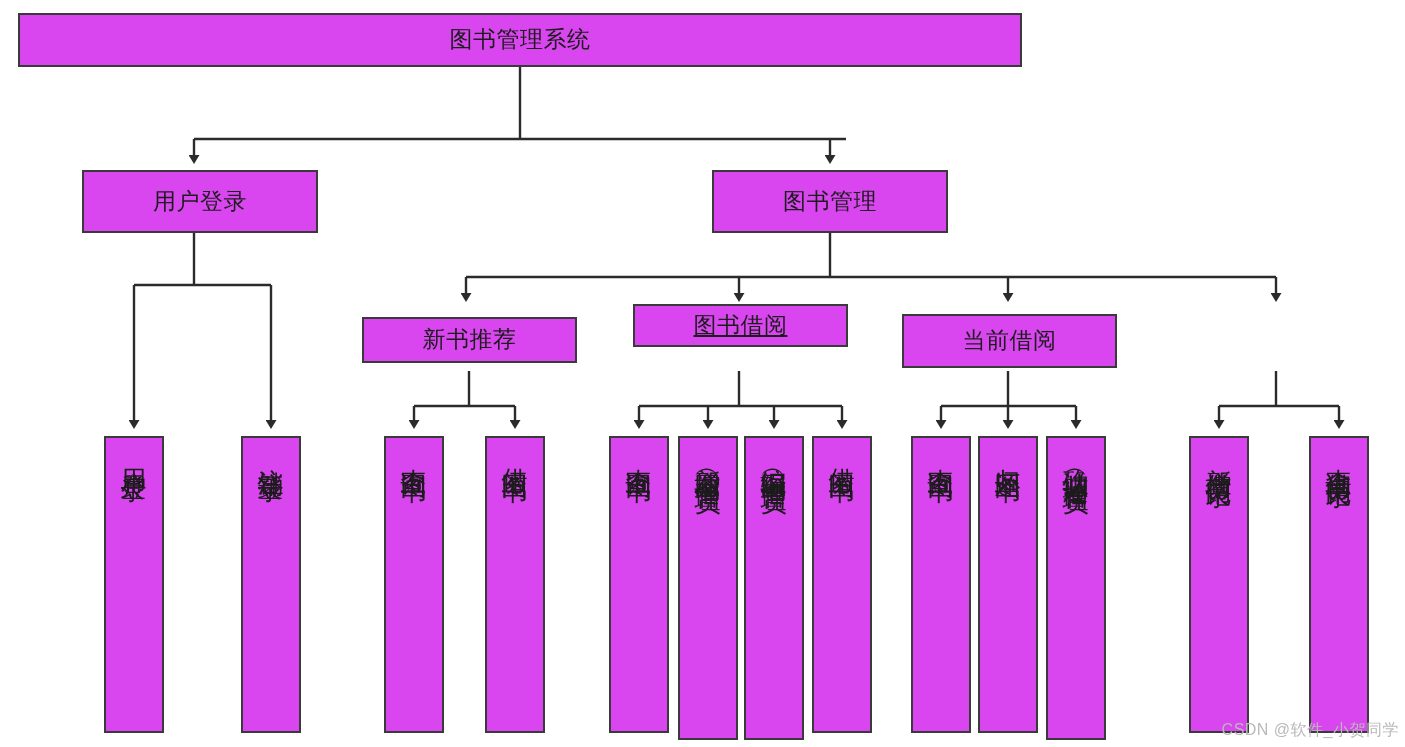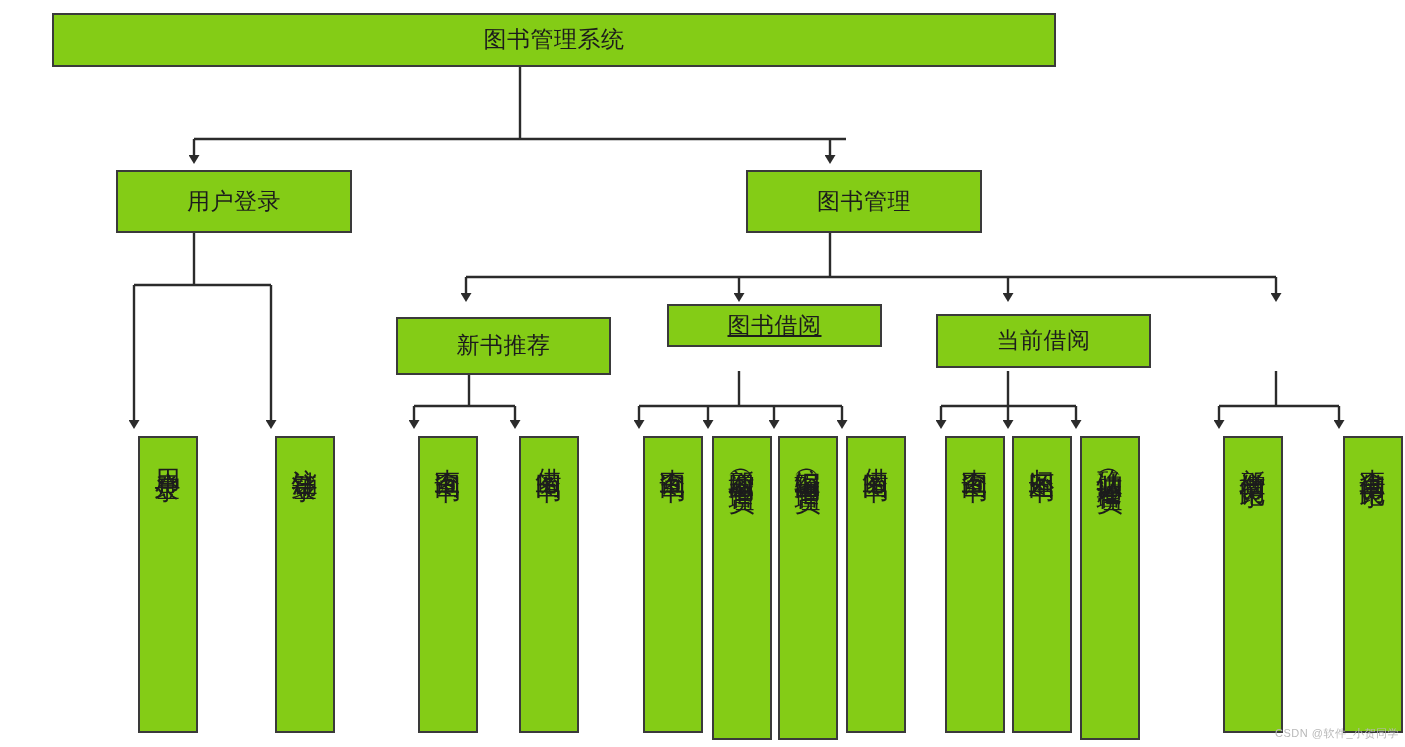--- a/index.html
+++ b/index.html
@@ -21,27 +21,26 @@
     position: absolute;
     left: 0;
     top: 0;
     width: 1405px;
     height: 747px;
     pointer-events: none;
   }
   .node {
     position: absolute;
     box-sizing: border-box;
-    background: #84cc16;
+    background: #d946ef;
     border: 2px solid #3a3a3a;
     display: flex;
     align-items: center;
     justify-content: center;
     color: #1c1c1c;
-    margin-left: 34px;
   }
   .node .label {
     display: block;
     text-align: center;
     line-height: 1.18;
   }
   
   .node.horiz .label {
     font-size: 23px;
     letter-spacing: 0.5px;
@@ -60,21 +59,21 @@
     text-orientation: upright;
     font-size: 26px;
     letter-spacing: 3px;
     line-height: 1;
     white-space: nowrap;
   }
   .watermark {
     position: absolute;
     right: 6px;
     bottom: 6px;
-    font-size: 11px;
+    font-size: 16px;
     color: #b9b9b9;
     letter-spacing: 0.5px;
     white-space: nowrap;
     user-select: none;
   }
 </style>
 </head>
 <body>
 
 <div id="canvas">
@@ -134,21 +133,21 @@
   </div>
 
   <div class="node horiz" style="left:82px; top:170px; width:236px; height:63px;">
     <span class="label">用户登录</span>
   </div>
 
   <div class="node horiz" style="left:712px; top:170px; width:236px; height:63px;align-items:center;">
     <span class="label">图书管理</span>
   </div>
 
-  <div class="node horiz" style="left:362px; top:317px; width:215px; height:58px;">
+  <div class="node horiz" style="left:362px; top:317px; width:215px; height:46px;">
     <span class="label">新书推荐</span>
   </div>
 
   <div class="node horiz" style="left:633px; top:304px; width:215px; height:43px;text-decoration:underline;">
     <span class="label">图书借阅</span>
   </div>
 
   <div class="node horiz" style="left:902px; top:314px; width:215px; height:54px;">
     <span class="label">当前借阅</span>
   </div>

